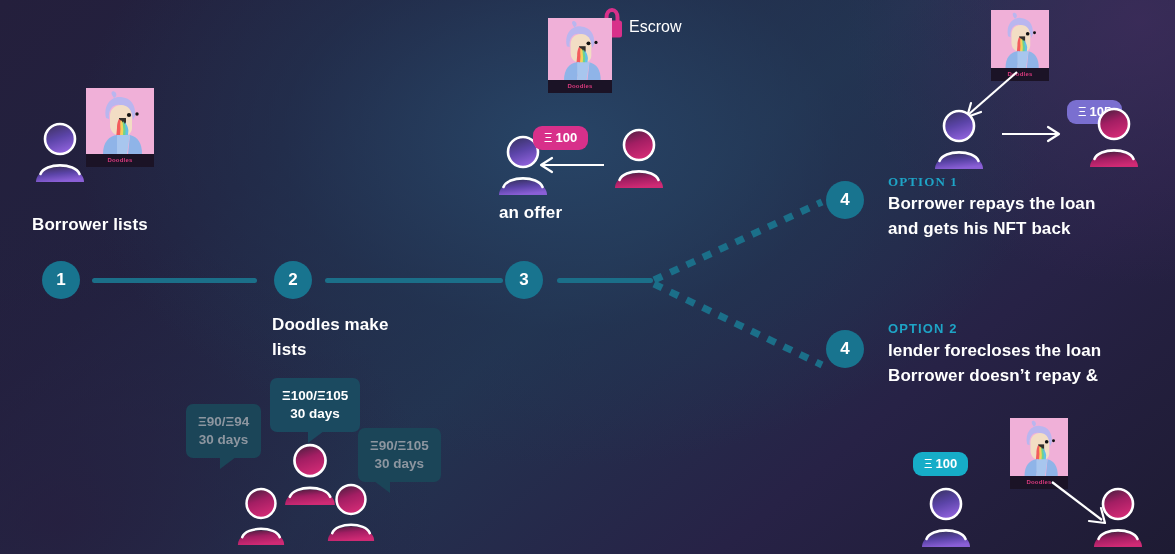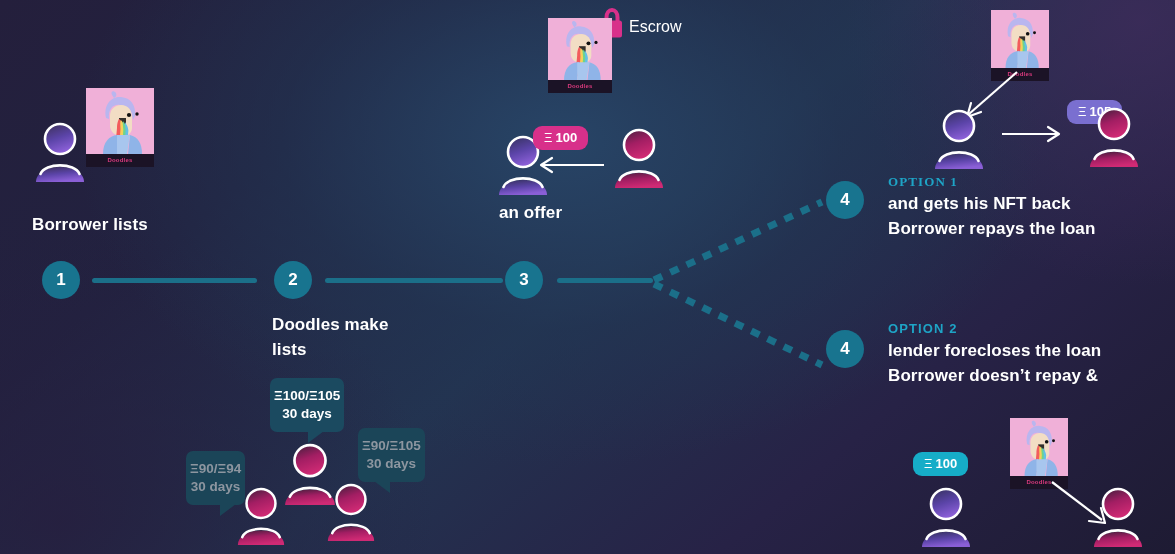--- a/index.html
+++ b/index.html
@@ -56,21 +56,21 @@
   .tl-circle{
     position:absolute;width:38px;height:38px;border-radius:50%;
     background:#18748f;color:#fff;font-weight:700;font-size:17px;
     display:flex;align-items:center;justify-content:center;
   }
   .tl-line{position:absolute;height:5px;border-radius:3px;background:#1b6f89;}
 
   
   .bubble{
     position:absolute;background:#1b4a60;border-radius:7px;
-    padding:9px 4px;text-align:center;font-weight:700;
+    padding:9px 12px;text-align:center;font-weight:700;
     font-size:13.5px;line-height:1.35;white-space:nowrap;
   }
   .bubble.main{color:#ffffff;}
   .bubble.dim{color:#8d96a0;background:#1b4558;}
   .bubble .tail{
     position:absolute;width:0;height:0;
     border-left:9px solid transparent;border-right:0 solid transparent;
   }
 
   
@@ -219,21 +219,21 @@
     <div>Doodles make</div>
     <div>lists</div>
   </div>
 
   <div class="bubble main" style="left:270px;top:378px;">
     <div>Ξ100/Ξ105</div>
     <div>30 days</div>
     <div class="tail" style="left:38px;bottom:-11px;border-top:12px solid #1b4a60;border-left:0;border-right:16px solid transparent;"></div>
   </div>
 
-  <div class="bubble dim" style="left:186px;top:451px;">
+  <div class="bubble dim" style="left:186px;top:404px;">
     <div>Ξ90/Ξ94</div>
     <div>30 days</div>
     <div class="tail" style="left:34px;bottom:-11px;border-top:12px solid #1b4558;border-left:0;border-right:16px solid transparent;"></div>
   </div>
 
   <div class="bubble dim" style="left:358px;top:428px;">
     <div>Ξ90/Ξ105</div>
     <div>30 days</div>
     <div class="tail" style="left:16px;bottom:-11px;border-top:12px solid #1b4558;border-left:16px solid transparent;border-right:0;"></div>
   </div>
@@ -342,22 +342,22 @@
         </linearGradient>
       </defs>
       <circle cx="28" cy="19" r="15" fill="url(#gMag5)" stroke="#ffffff" stroke-width="2.6"></circle>
       <path d="M4 62 C4 42 52 42 52 62 Z" fill="url(#gMag5)"></path>
       <path d="M8.5 54 C13 42.5 43 42.5 47.5 54" fill="none" stroke="#ffffff" stroke-width="2.6" stroke-linecap="round"></path>
     </svg>
   </div>
 
   <div class="opt-label" style="left:888px;top:174px;font-family:Liberation Serif, serif;">OPTION 1</div>
   <div class="caption" style="left:888px;top:192px;">
+    <div>Borrower repays the loan</div>
     <div>and gets his NFT back</div>
-    <div>Borrower repays the loan</div>
   </div>
 
   <div class="opt-label" style="left:888px;top:321px;">OPTION 2</div>
   <div class="caption" style="left:888px;top:339px;">
     <div>lender forecloses the loan</div>
     <div>Borrower doesn’t repay &amp;</div>
   </div>
 
   <div class="nft" style="left:1010px;top:418px;width:58px;">
     <div class="art" style="height:58px;">

